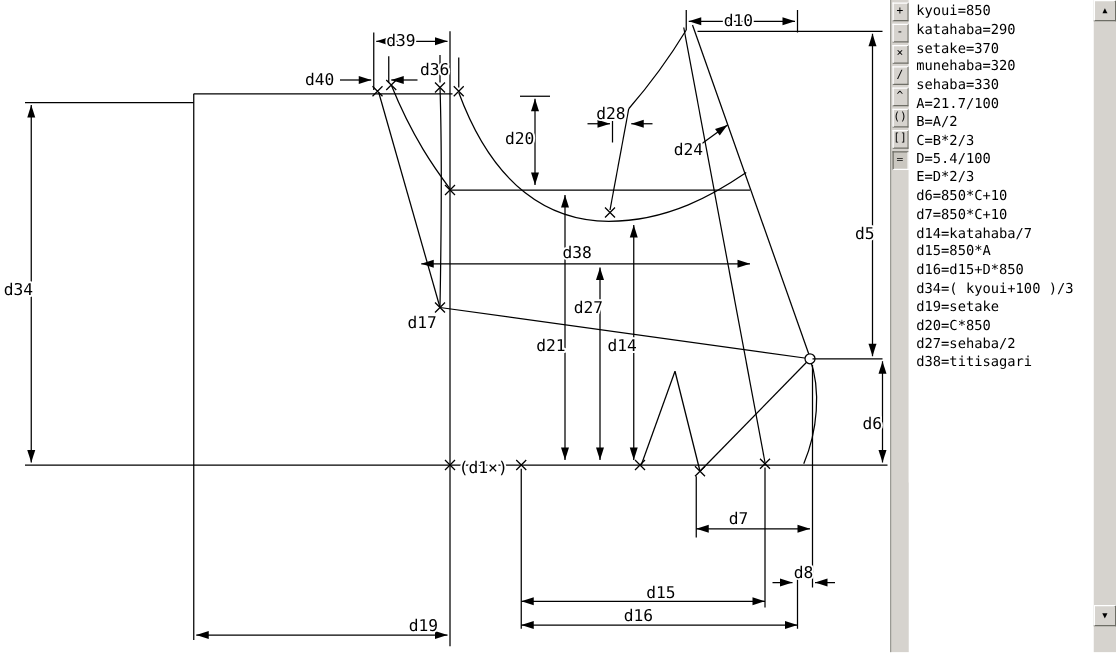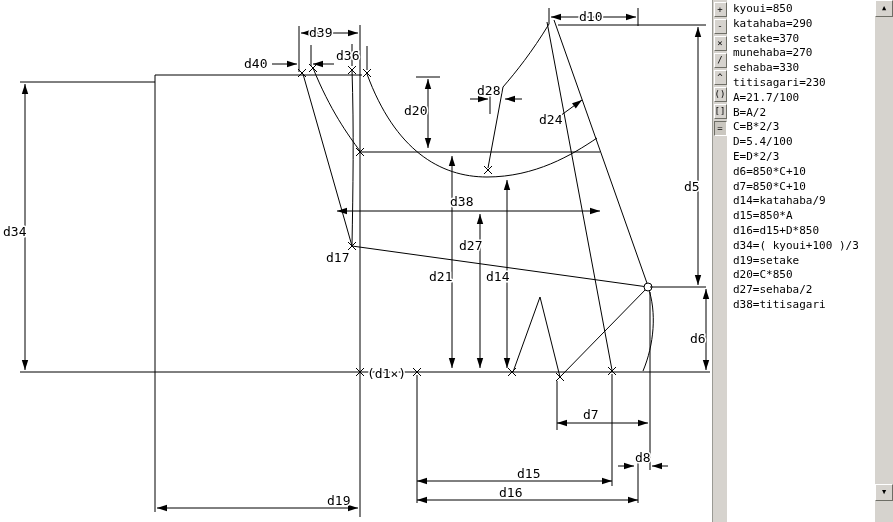--- a/index.html
+++ b/index.html
@@ -138,31 +138,30 @@
     <button class="op">^</button>
     <button class="op">()</button>
     <button class="op">[]</button>
     <button class="op pressed">=</button>
   </div>
 
   <div id="varpanel">
     <div class="var-line">kyoui=850</div>
     <div class="var-line">katahaba=290</div>
     <div class="var-line">setake=370</div>
-    <div class="var-line">munehaba=270</div>
+    <div class="var-line">munehaba=320</div>
     <div class="var-line">sehaba=330</div>
-    <div class="var-line">titisagari=230</div>
     <div class="var-line">A=21.7/100</div>
     <div class="var-line">B=A/2</div>
     <div class="var-line">C=B*2/3</div>
     <div class="var-line">D=5.4/100</div>
     <div class="var-line">E=D*2/3</div>
     <div class="var-line">d6=850*C+10</div>
     <div class="var-line">d7=850*C+10</div>
-    <div class="var-line">d14=katahaba/9</div>
+    <div class="var-line">d14=katahaba/7</div>
     <div class="var-line">d15=850*A</div>
     <div class="var-line">d16=d15+D*850</div>
     <div class="var-line">d34=( kyoui+100 )/3</div>
     <div class="var-line">d19=setake</div>
     <div class="var-line">d20=C*850</div>
     <div class="var-line">d27=sehaba/2</div>
     <div class="var-line">d38=titisagari</div>
   </div>
 
   <div id="vscroll">

